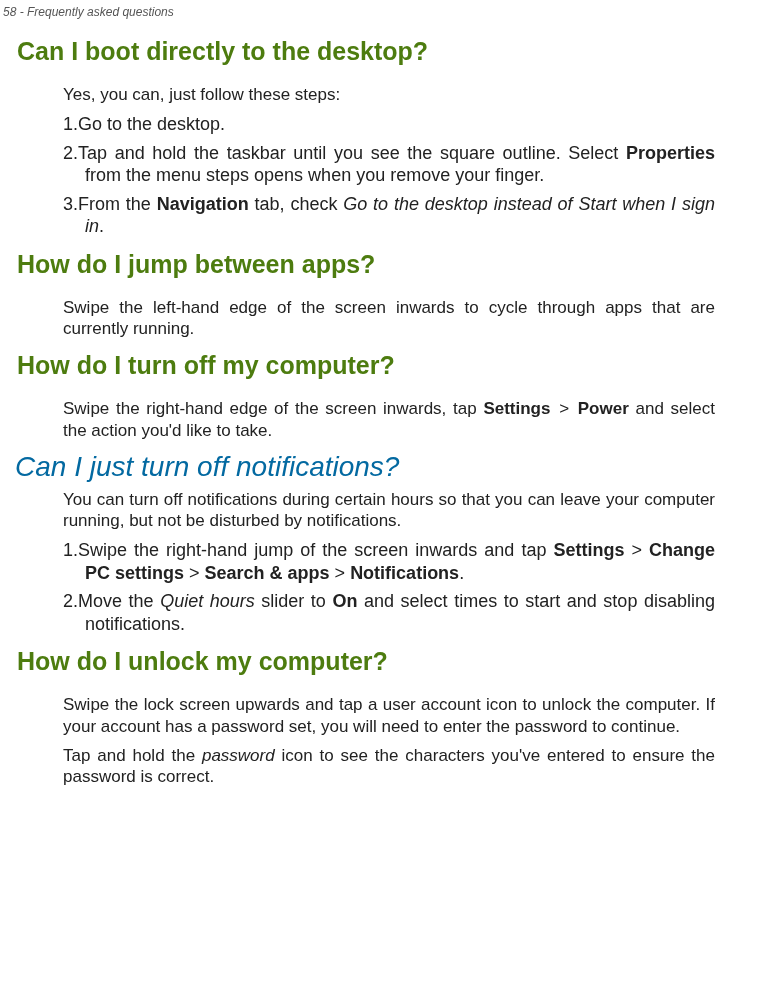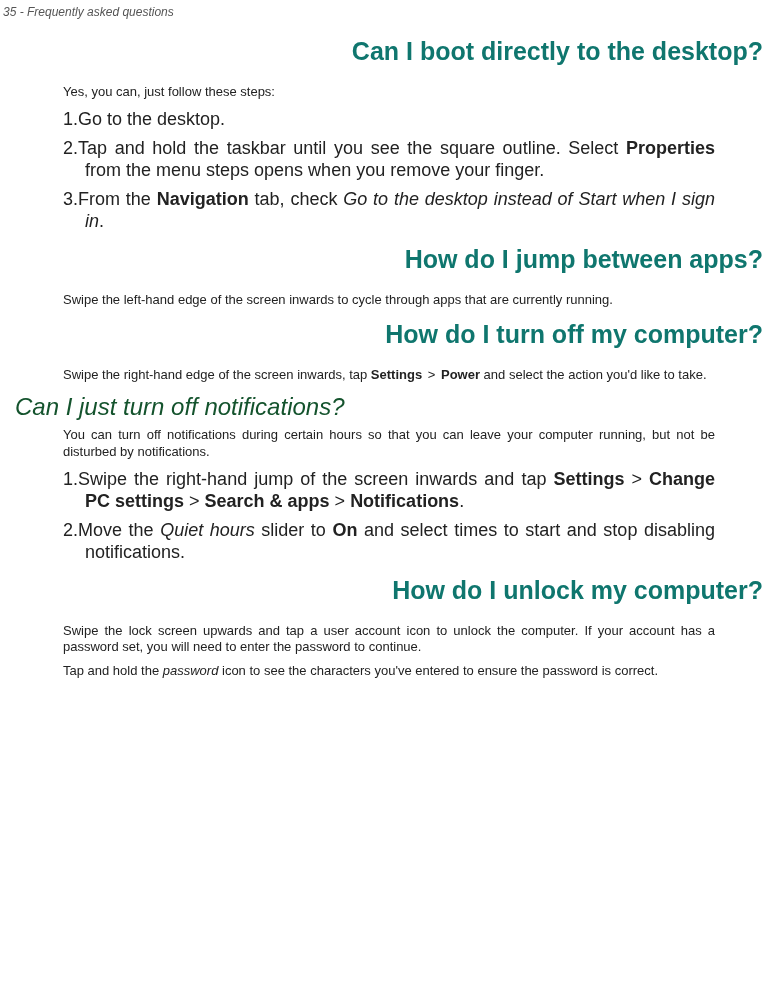--- a/index.html
+++ b/index.html
@@ -14,33 +14,32 @@
     .page-header {
       font-size: 12px;
       font-style: italic;
       color: #555;
       margin-bottom: 18px;
       margin-left: -2px;
     }
     h2.section-heading {
       font-size: 25px;
       font-weight: bold;
-      color: #0f766e;
+      color: #4d7c0f;
       margin: 12px 0 18px 12px;
-      text-align: right;
     }
     h3.sub-heading {
-      font-size: 24px;
+      font-size: 28px;
       font-style: italic;
       font-weight: normal;
-      color: #14532d;
+      color: #0369a1;
       margin: 10px 0 6px 10px;
     }
     .body-text {
-      font-size: 13px;
+      font-size: 17px;
       line-height: 1.25;
       color: #222;
       margin: 0 48px 8px 58px;
       text-align: justify;
     }
     .list-item {
       font-size: 18px;
       line-height: 1.25;
       color: #222;
       margin: 0 48px 6px 58px;
@@ -48,21 +47,21 @@
       text-indent: -22px;
       text-align: justify;
     }
     .bold { font-weight: bold; }
     .italic { font-style: italic; }
     .gt { margin: 0 2px; }
   </style>
 </head>
 <body>
 
-<div class="page-header">35 - Frequently asked questions</div>
+<div class="page-header">58 - Frequently asked questions</div>
 
 <h2 class="section-heading">Can I boot directly to the desktop?</h2>
 <p class="body-text">Yes, you can, just follow these steps:</p>
 <p class="list-item">
   <span>1.</span><span>Go to the desktop.</span>
 </p>
 <p class="list-item">
   <span>2.</span><span>Tap and hold the taskbar until you see the square outline. Select </span><span class="bold">Properties</span><span> from the menu steps opens when you remove your finger.</span>
 </p>
 <p class="list-item">

